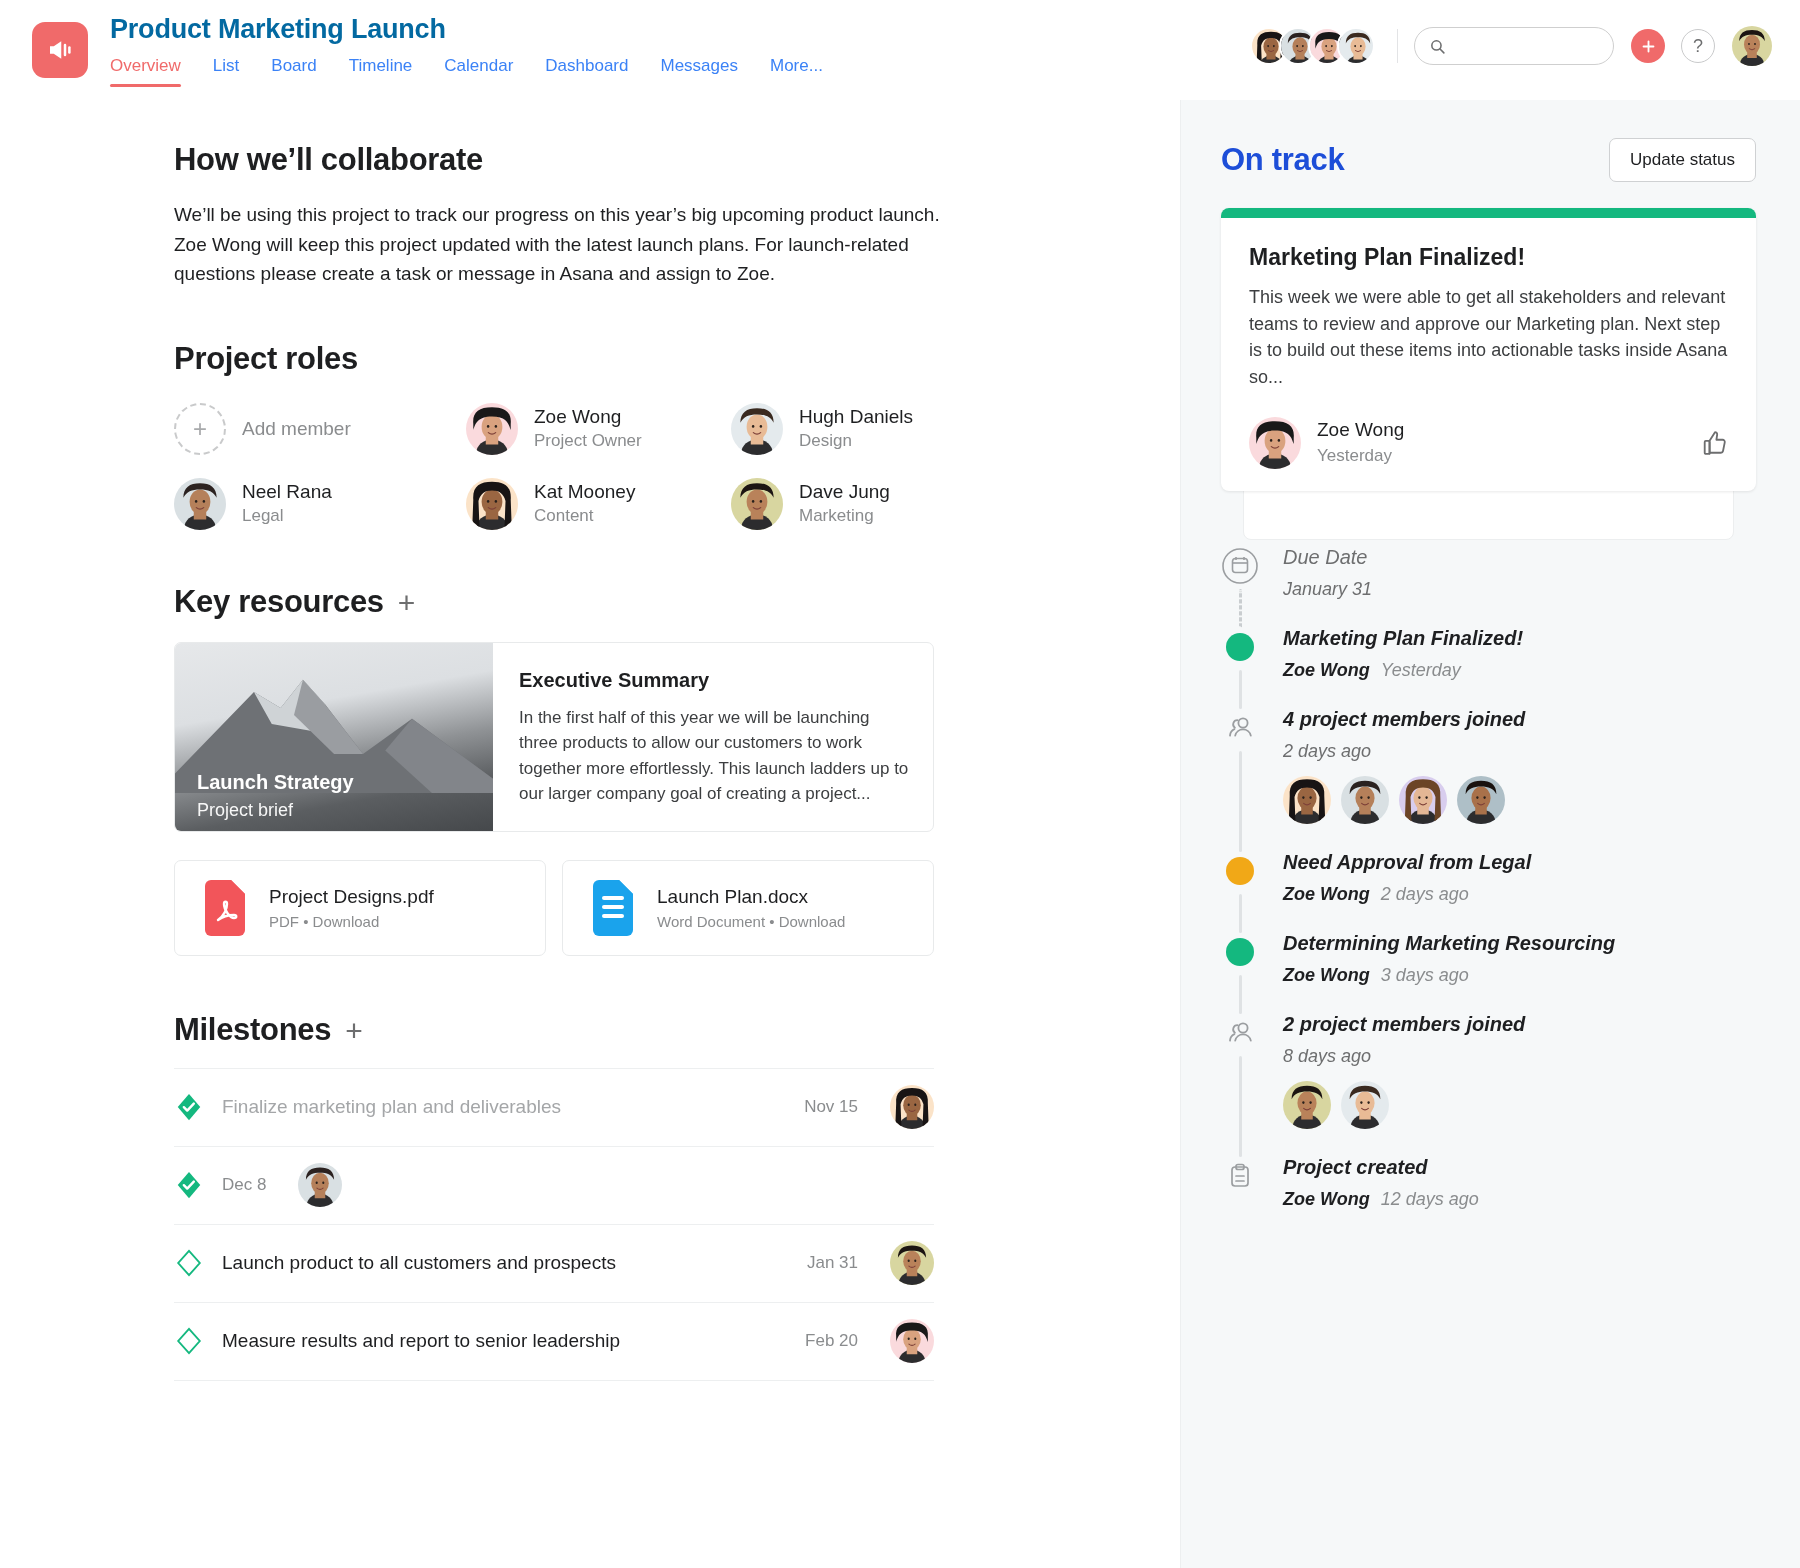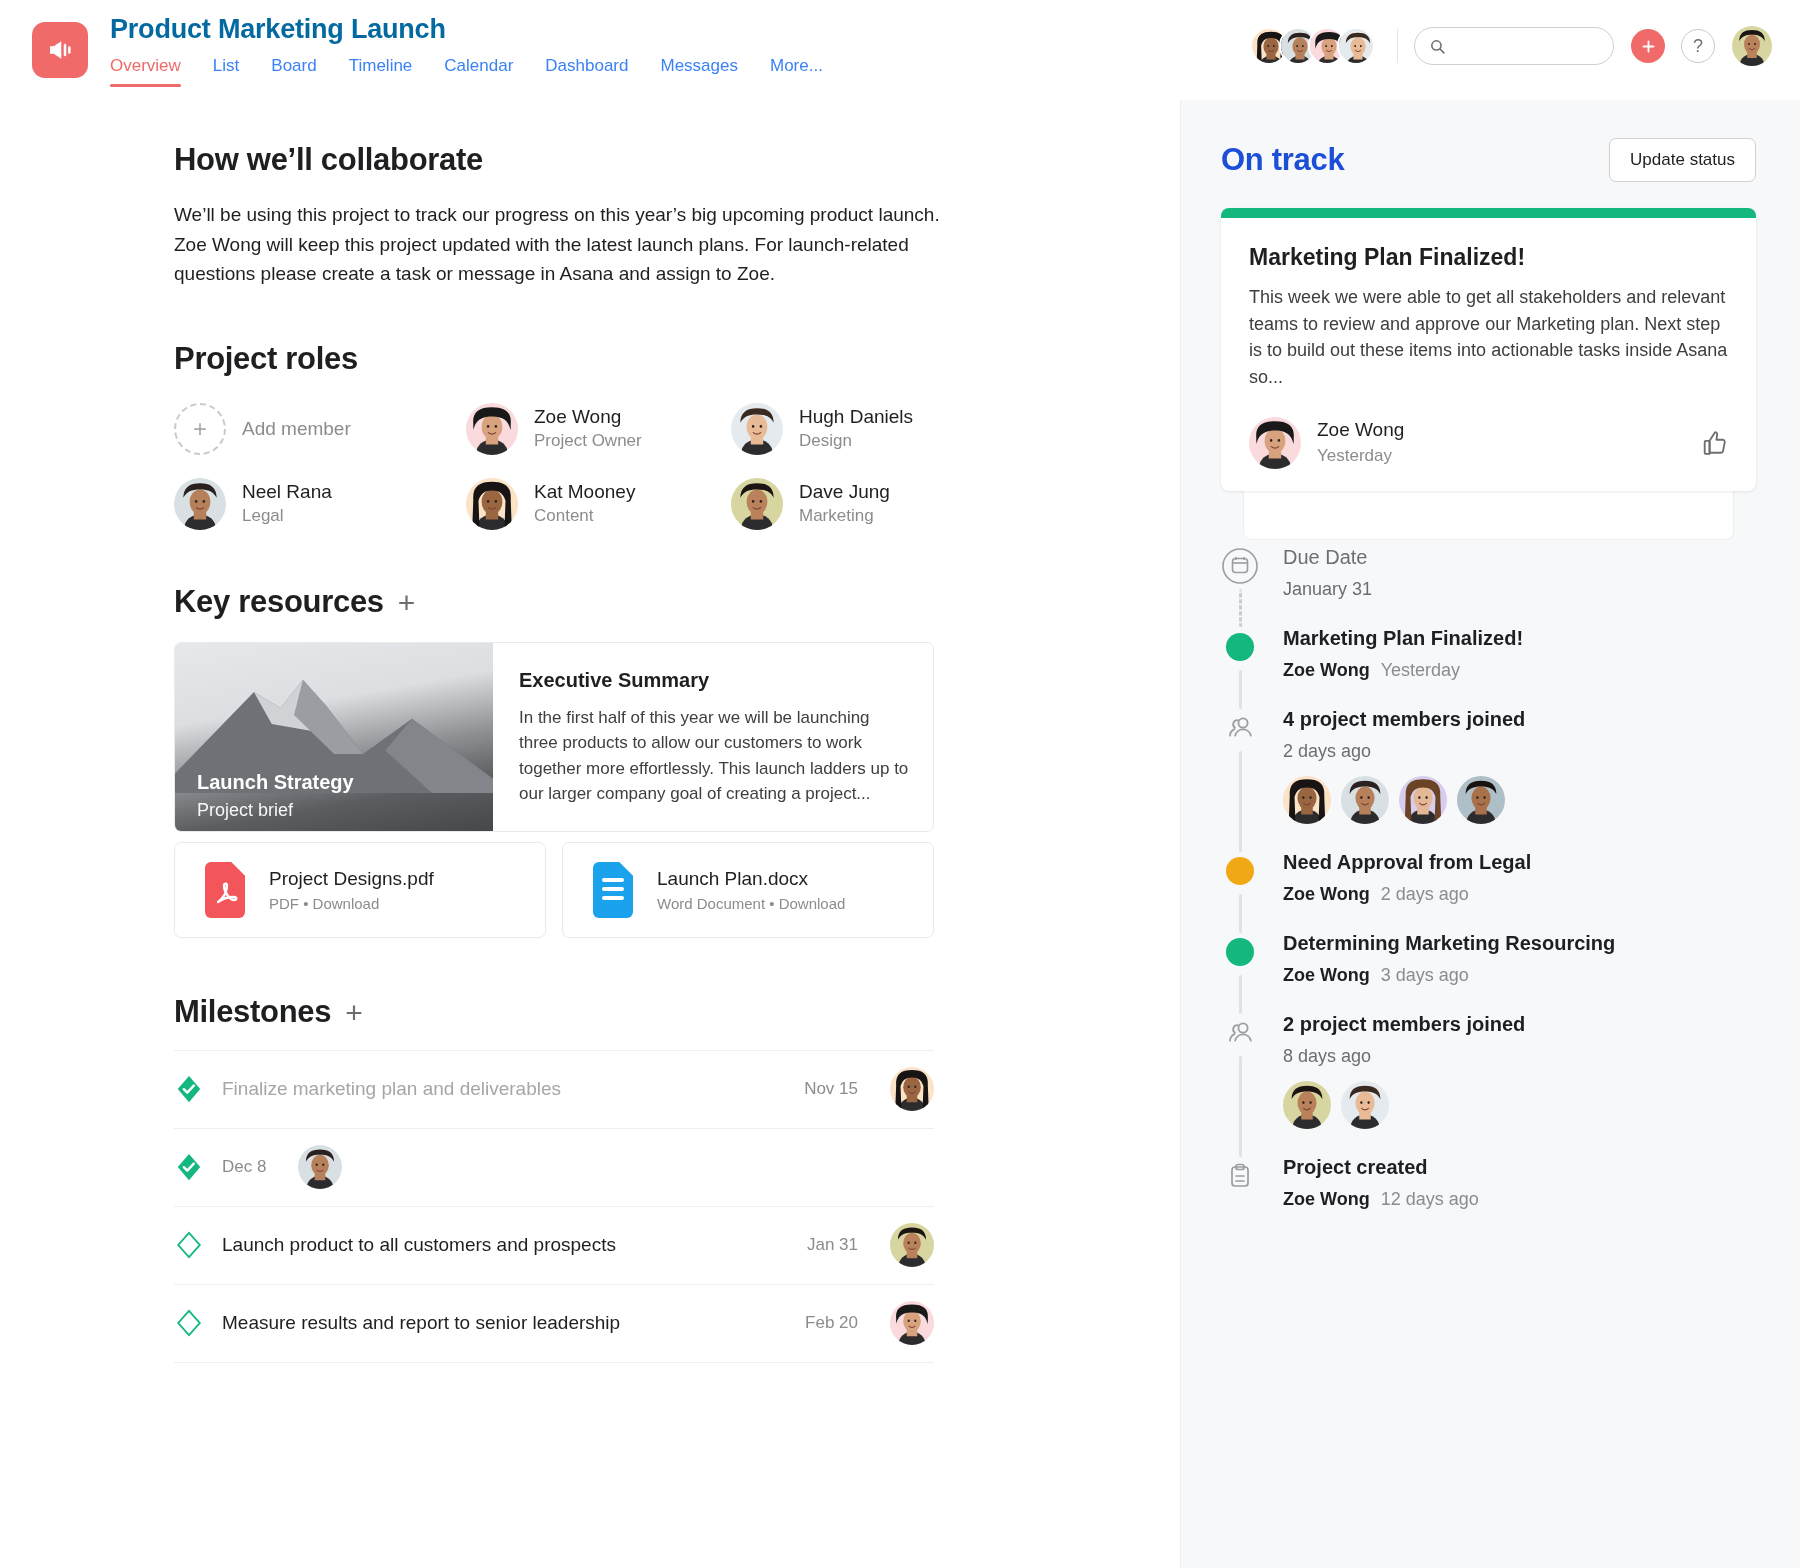--- a/index.html
+++ b/index.html
@@ -130,21 +130,21 @@
   .mtn {
     position: absolute; left: -6%; bottom: 20%; width: 112%; height: 66%;
   }
   .thumb-cap { position: absolute; left: 22px; bottom: 10px; color: #fff; }
   .thumb-cap .t1 { font-size: 20px; font-weight: bold; line-height: 1.25; }
   .thumb-cap .t2 { font-size: 18px; margin-top: 5px; opacity: .95; }
   .exec-body { padding: 26px 24px 24px 26px; flex: 1 1 auto; }
   .exec-title { font-size: 20px; font-weight: bold; color: #1e1f21; }
   .exec-text { font-size: 17px; line-height: 1.5; color: #3c3e40; margin-top: 13px; }
 
-  .files-row { display: flex; gap: 16px; margin-top: 10px; }
+  .files-row { display: flex; gap: 16px; margin-top: 28px; }
   .file-card {
     width: 372px; height: 96px; border: 1px solid #e8eaeb; border-radius: 7px;
     display: flex; align-items: center; padding: 0 26px; gap: 20px;
     background: #fff; cursor: pointer;
   }
   .file-ic { width: 48px; height: 56px; flex: 0 0 48px; }
   .file-name { font-size: 19px; color: #1e1f21; }
   .file-meta { font-size: 15px; color: #8a8c8e; margin-top: 5px; }
 
   
@@ -181,21 +181,21 @@
   .card-h { font-size: 23px; font-weight: bold; color: #1e1f21; }
   .card-p { font-size: 18px; line-height: 1.48; color: #3c3e40; margin-top: 13px; }
   .card-foot { display: flex; align-items: center; margin-top: 26px; }
   .card-foot .who { margin-left: 16px; flex: 1 1 auto; }
   .who-n { font-size: 19px; color: #1e1f21; line-height: 1.2; }
   .who-t { font-size: 17px; color: #8a8c8e; margin-top: 4px; }
   .thumb-up { width: 26px; height: 26px; cursor: pointer; }
 
   
   .timeline { margin-top: 54px; position: relative; padding-bottom: 40px; }
-  .tl-item { position: relative; padding-left: 62px; padding-bottom: 26px; }
+  .tl-item { position: relative; padding-left: 62px; padding-bottom: 26px; font-style: italic; }
   .tl-marker {
     position: absolute; left: 0; top: 2px; width: 38px; height: 38px;
     display: flex; align-items: center; justify-content: center;
   }
   .dot { width: 28px; height: 28px; border-radius: 50%; }
   .dot.green { background: #14b87f; }
   .dot.orange { background: #f1a817; }
   .ring-ic { width: 38px; height: 38px; }
   .tl-line {
     position: absolute; left: 18px; top: 44px; bottom: -2px; width: 3px;

